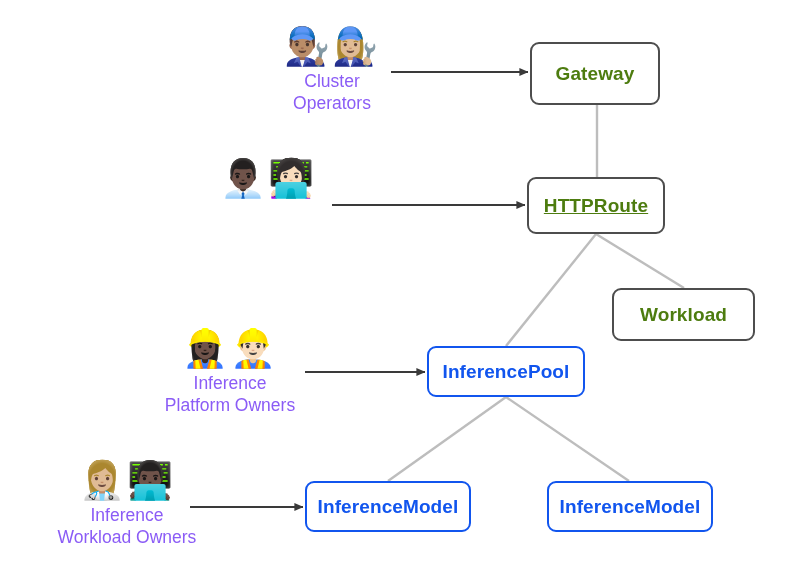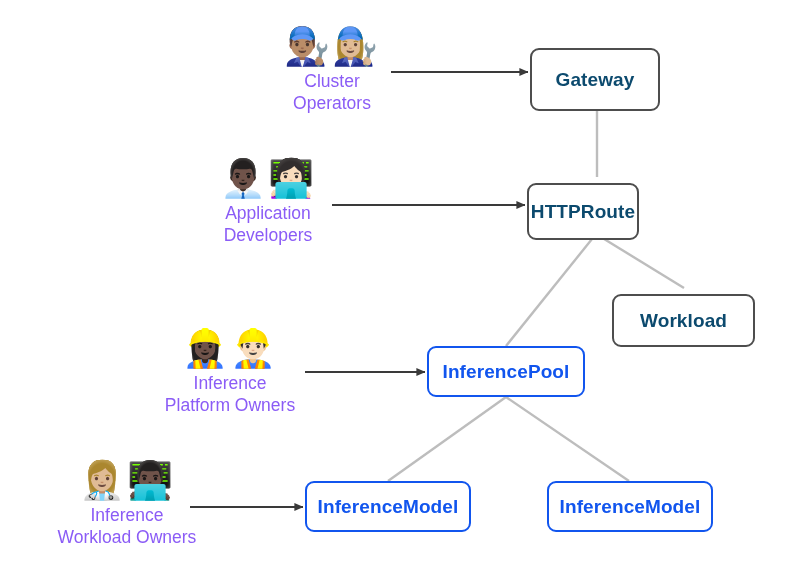--- a/index.html
+++ b/index.html
@@ -31,30 +31,29 @@
     align-items: center;
     justify-content: center;
     background: #ffffff;
     border-radius: 9px;
     font-weight: bold;
     letter-spacing: 0.1px;
     white-space: nowrap;
   }
   .node.dark {
     border: 2.2px solid #4d4d4d;
-    color: #0c4a6e;
-    margin-top: 6px;
+    color: #4d7c0f;
   }
   .node.blue {
     border: 2.4px solid #1155ee;
     color: #1155ee;
   }
 
   #node-gateway      { left: 530px; top: 42px;  width: 130px; height: 63px; font-size: 19px; }
-  #node-httproute    { left: 527px; top: 177px; width: 112px; height: 57px; font-size: 19px; }
+  #node-httproute    { left: 527px; top: 177px; width: 138px; height: 57px; font-size: 19px; text-decoration: underline; }
   #node-service      { left: 612px; top: 288px; width: 143px; height: 53px; font-size: 19px; }
   #node-inferencepool{ left: 427px; top: 346px; width: 158px; height: 51px; font-size: 19px; text-align: center; }
   #node-model-left   { left: 305px; top: 481px; width: 166px; height: 51px; font-size: 19px; }
   #node-model-right  { left: 547px; top: 481px; width: 166px; height: 51px; font-size: 19px; }
 
   
   .persona {
     position: absolute;
     display: flex;
     flex-direction: column;
@@ -126,22 +125,20 @@
   <div class="node blue" id="node-model-right">InferenceModel</div>
 
   <div class="persona" id="persona-cluster-operators">
     <div class="persona-emojis">👨🏽‍🔧👩🏼‍🔧</div>
     <div class="persona-label">Cluster
 Operators</div>
   </div>
 
   <div class="persona" id="persona-app-developers">
     <div class="persona-emojis">👨🏿‍💼👩🏻‍💻</div>
-    <div class="persona-label">Application
-Developers</div>
   </div>
 
   <div class="persona" id="persona-platform-owners">
     <div class="persona-emojis">👷🏿‍♀️👷🏻‍♂️</div>
     <div class="persona-label">Inference
 Platform Owners</div>
   </div>
 
   <div class="persona" id="persona-workload-owners">
     <div class="persona-emojis">👩🏼‍⚕️👨🏿‍💻</div>

